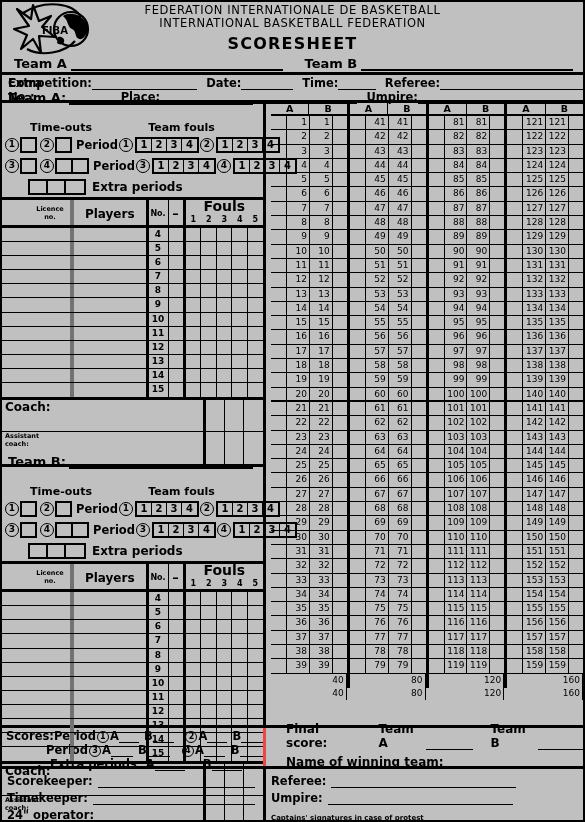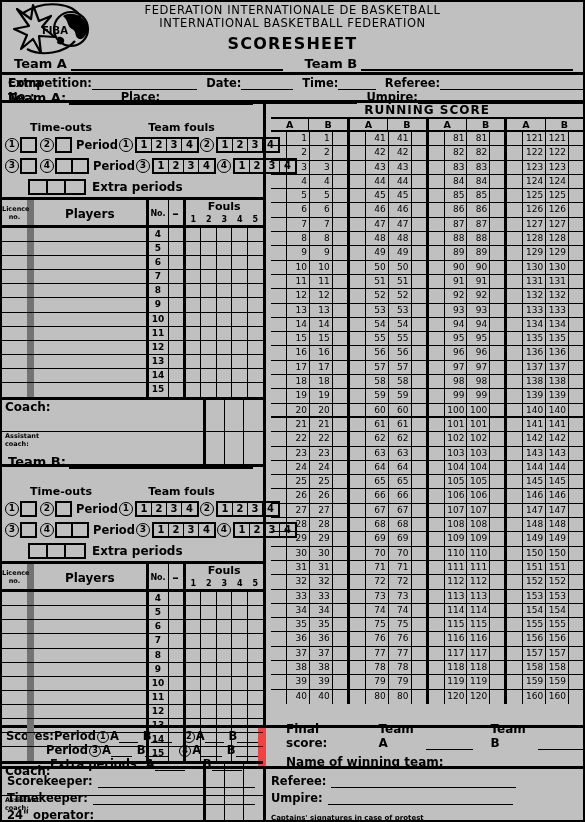--- a/index.html
+++ b/index.html
@@ -158,32 +158,32 @@
   .extralbl { font-size: 12px; font-weight: bold; margin-left: 6px; }
 
   
   .ptable {
     border-top: 3px solid #000;
     border-bottom: 3px solid #000;
   }
   .prow { display: flex; height: 14.1px; border-bottom: 1.5px solid #000; }
   .prow:last-child { border-bottom: none; }
   .phead { height: 28px; border-bottom: 3px solid #000; }
-  .c-lic { width: 32px; border-right: 7px solid #737373; flex: none; text-align:center;}
+  .c-lic { width: 44px; border-right: 4px solid #737373; flex: none; text-align:center;margin-left:28px;}
   .c-name { flex: 1; border-right: 3px solid #000; }
   .c-no { width: 20px; border-right: 1.5px solid #000; flex: none; text-align: center; }
   .c-dash { width: 17px; border-right: 3px solid #000; flex: none; text-align:center;}
   .c-f { width: 15.5px; border-right: 1.5px solid #000; flex: none; }
   .c-f:last-child { border-right: none; }
   .lic-h { font-size: 6.5px; font-weight: bold; line-height: 7.5px; padding-top: 6px;}
   .name-h { font-size: 12px; font-weight: bold; text-align: center; line-height: 28px; }
   .no-h { font-size: 8px; font-weight: bold; line-height: 28px; }
   .dash-h { font-size: 13px; font-weight: bold; line-height: 28px; }
   .fouls-h { width: 77.5px; flex:none; }
-  .fouls-h .t { font-size: 11px; font-weight: bold; text-align:center; line-height: 13px;}
+  .fouls-h .t { font-size: 14px; font-weight: bold; text-align:center; line-height: 13px;}
   .fouls-h .n { display: flex; }
   .fouls-h .n span { width: 15.5px; font-size: 8px; font-weight: bold; text-align:center; line-height: 13px;}
   .no-v { font-size: 9px; font-weight: bold; line-height: 13px; }
 
   .coachrow { display: flex; height: 32px; border-bottom: 1.5px solid #000; }
   .coachrow.last { border-bottom: none; }
   .coach-lbl { flex: 1; font-size: 12px; font-weight: bold; padding-left: 3px; line-height:15px; border-right: 3px solid #000;}
   .coach-lbl.small { font-size: 6.5px; line-height: 7.5px; padding-top: 1px; }
   .coach-box { width: 19px; border-right: 1.5px solid #000; flex: none; }
   .coach-box:last-child { border-right: none; }
@@ -199,33 +199,33 @@
   }
   .rs-wrap { padding-left: 5px; }
   .rs-table { display: flex; }
   .rs-block { flex: 1; border-right: 3px solid #000; }
   .rs-block:last-child { border-right: none; }
   .rs-bhead { display: flex; border-bottom: 2px solid #000; height: 13px; }
   .rs-bhead .h { flex: 1; text-align: center; font-size: 9.5px; font-weight: bold; line-height: 12px; }
   .rs-bhead .h:first-child { border-right: 1.5px solid #000; }
   .rs-row { display: flex; height: 14.3px; border-bottom: 1.5px solid #000; }
   .rs-row.major { border-bottom: 2.5px solid #000; }
-  .rs-row:last-child { border-bottom: none; }
+  .rs-row:last-child { border-bottom: none; flex-direction: column; }
   .rs-blank { width: 16px; flex: none; border-right: 1.5px solid #000; }
   .rs-num {
     flex: 1; border-right: 1.5px solid #000;
     font-size: 9px; text-align: right; padding-right: 2px;
     line-height: 13px;
   }
   .rs-num.b { border-right: 1.5px solid #000; }
   .rs-tail { width: 14px; flex: none; }
 
   
   .footer1 { display: flex; border-top: 3px solid #000; border-bottom: 3px solid #000; height: 44px; }
-  .f1-left { width: 264px; border-right: 8px solid #ef4444; flex: none; padding: 1px 0 0 4px; }
+  .f1-left { width: 264px; border-right: 3px solid #ef4444; flex: none; padding: 1px 0 0 4px; }
   .f1-right { flex: 1; padding: 3px 0 0 20px; }
   .sline { display: flex; align-items: flex-end; font-size: 11.5px; font-weight: bold; height: 14px; }
   .sline .u { border-bottom: 1.5px solid #000; height: 11px; }
   .circ-s {
     display: inline-block; width: 12px; height: 12px;
     border: 1.2px solid #000; border-radius: 50%;
     font-size: 8px; text-align: center; line-height: 10px;
     margin: 0 1px; flex: none;
   }
   .fsline { display: flex; align-items: flex-end; font-size: 12px; font-weight: bold; height: 19px; }
@@ -822,21 +822,20 @@
             </div>
             <div class="coach-box"></div>
             <div class="coach-box"></div>
             <div class="coach-box"></div>
           </div>
         </div>
       </div>
     </div>
 
     <div class="rightcol">
-      <div class="rs-title">RUNNING SCORE</div>
       <div class="rs-wrap">
         <div class="rs-table" id="rs-table">
             <div class="rs-block">
               <div class="rs-bhead">
                 <div class="h">A</div>
                 <div class="h">B</div>
               </div>
               <div class="rs-row">
                 <div class="rs-blank"></div>
                 <div class="rs-num">1</div>

